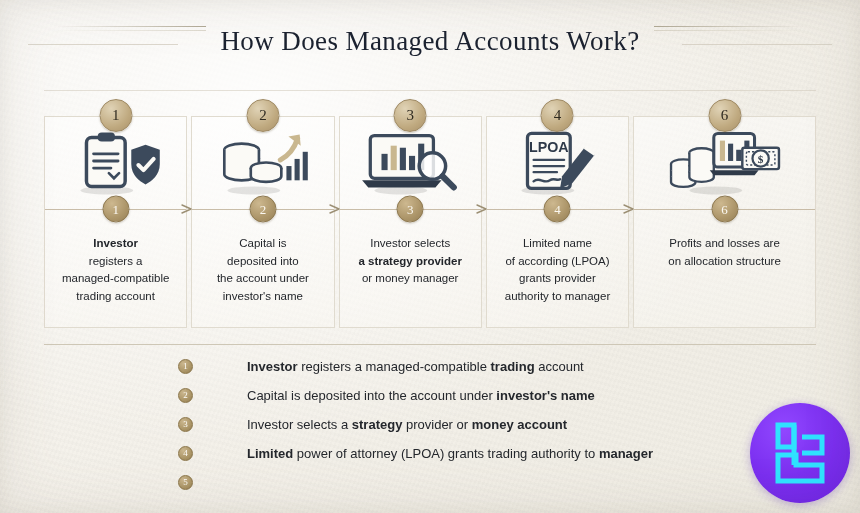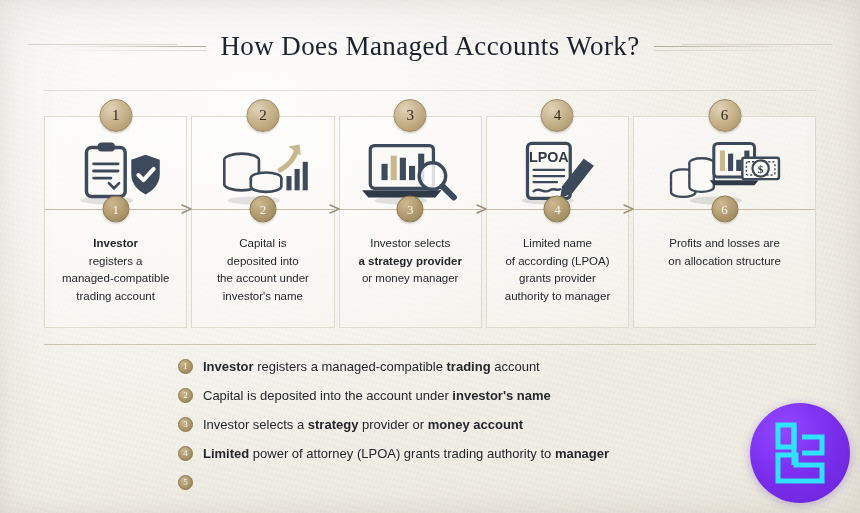--- a/index.html
+++ b/index.html
@@ -18,21 +18,21 @@
       repeating-linear-gradient(14deg, rgba(0,0,0,.010) 0 3px, rgba(255,255,255,.014) 3px 6px),
       linear-gradient(135deg,#f7f5f0 0%,#f4f1ea 45%,#efece3 100%);
   }
   #vignette {
     position:absolute; inset:0; pointer-events:none;
     box-shadow: inset 0 0 60px rgba(120,110,90,.13), inset 0 0 18px rgba(120,110,90,.08);
   }
 
   
   .header { position:absolute; left:0; right:0; top:26px; height:40px;
-            display:flex; align-items:center; justify-content:center; gap:14px; }
+            display:flex; justify-content:center; gap:14px; }
   .rule { height:0; width:150px; position:relative; }
   .rule:before, .rule:after {
     content:""; position:absolute; left:0; right:0; height:1px; background:#b9b3a4;
   }
   .rule:before { top:0; }
   .rule:after  { top:4px; opacity:.55; }
   .rule.left:before  { background:linear-gradient(to right, rgba(185,179,164,0), #b0a994); }
   .rule.left:after   { background:linear-gradient(to right, rgba(185,179,164,0), #c3bcab); }
   .rule.right:before { background:linear-gradient(to left, rgba(185,179,164,0), #b0a994); }
   .rule.right:after  { background:linear-gradient(to left, rgba(185,179,164,0), #c3bcab); }
@@ -47,21 +47,21 @@
   
   .cards { position:absolute; left:44px; top:116px; width:772px; height:212px;
            display:flex; gap:4px; }
   .card {
     position:relative; flex:1 1 0;
     background:linear-gradient(160deg, rgba(255,255,255,.55), rgba(252,250,245,.30));
     border:1px solid #e0dbcf;
     display:flex; flex-direction:column; align-items:center;
   }
   .card.wide { flex:1.28 1 0; }
-  .icon-zone { height:92px; width:100%; display:flex; align-items:flex-end; justify-content:center; }
+  .icon-zone { height:92px; width:100%; display:flex; align-items:center; justify-content:center; }
   .cap {
     margin-top:26px; text-align:center; font-size:11.5px; line-height:17.5px;
     color:#23262b; padding:0 6px;
   }
   .cap b { font-weight:bold; }
 
   
   .badge-top {
     position:absolute; top:-18px; left:50%; transform:translateX(-50%);
     width:33px; height:33px; border-radius:50%;
@@ -94,21 +94,21 @@
   
   .list { position:absolute; left:178px; top:357px; width:640px; }
   .li { display:flex; align-items:flex-start; height:29px; }
   .dot {
     flex:0 0 auto; width:15px; height:15px; border-radius:50%; margin-top:2px; margin-right:10px;
     background:radial-gradient(circle at 34% 28%, #cbb78f, #a89263 65%, #8f7a52);
     border:1px solid #8a7549;
     display:flex; align-items:center; justify-content:center;
     font-size:9px; color:#fdfbf6; font-family:"Liberation Serif", serif; line-height:1;
   }
-  .li-text { font-size:13px; line-height:19px; color:#24272c; }
+  .li-text { font-size:13px; line-height:19px; color:#24272c;margin-left:44px; }
   .li-text b { font-weight:bold; }
 
   
   .logo { position:absolute; left:750px; top:403px; width:100px; height:100px;
           border-radius:50%;
           background:radial-gradient(circle at 34% 26%, #9147ff 0%, #7b2ff0 48%, #6a1fe0 100%);
           box-shadow:0 2px 10px rgba(80,30,180,.30); }
 </style>
 </head>
 <body>

